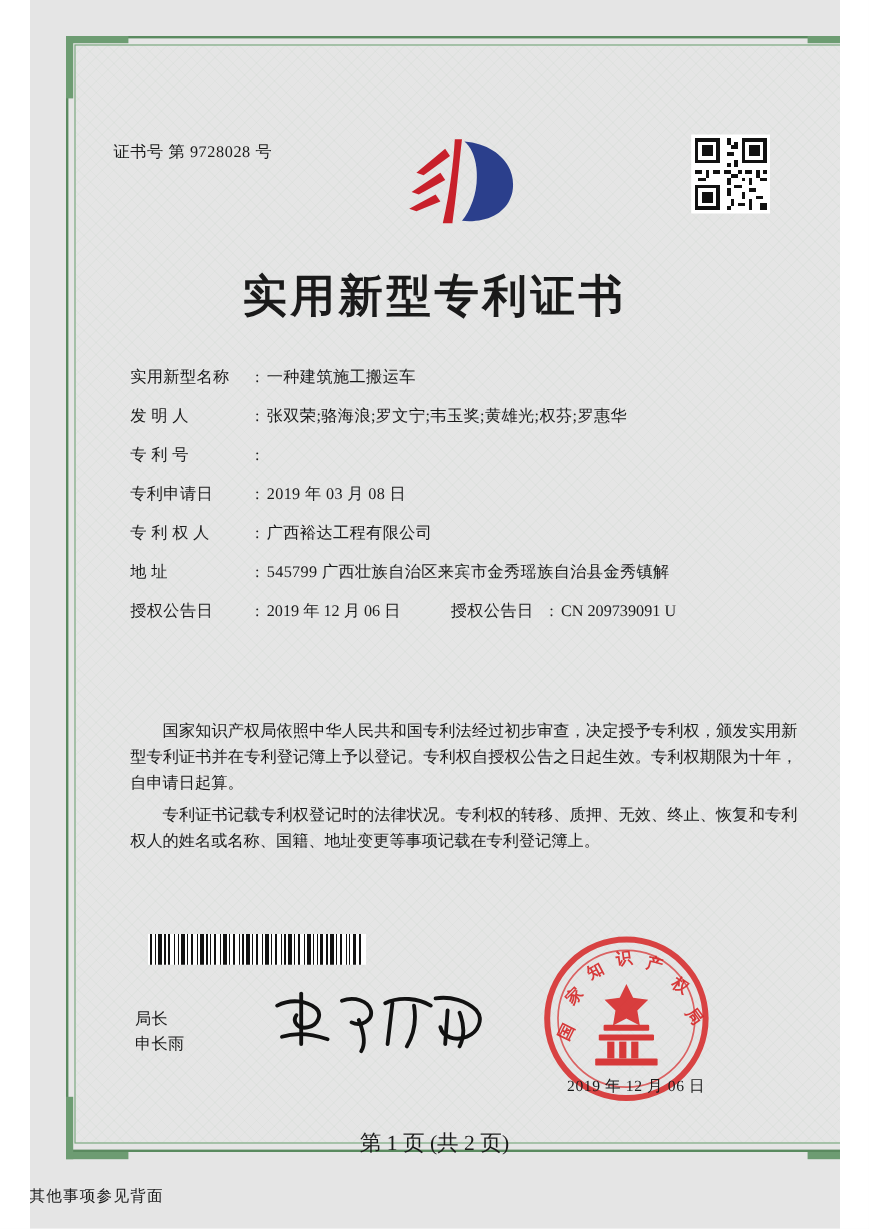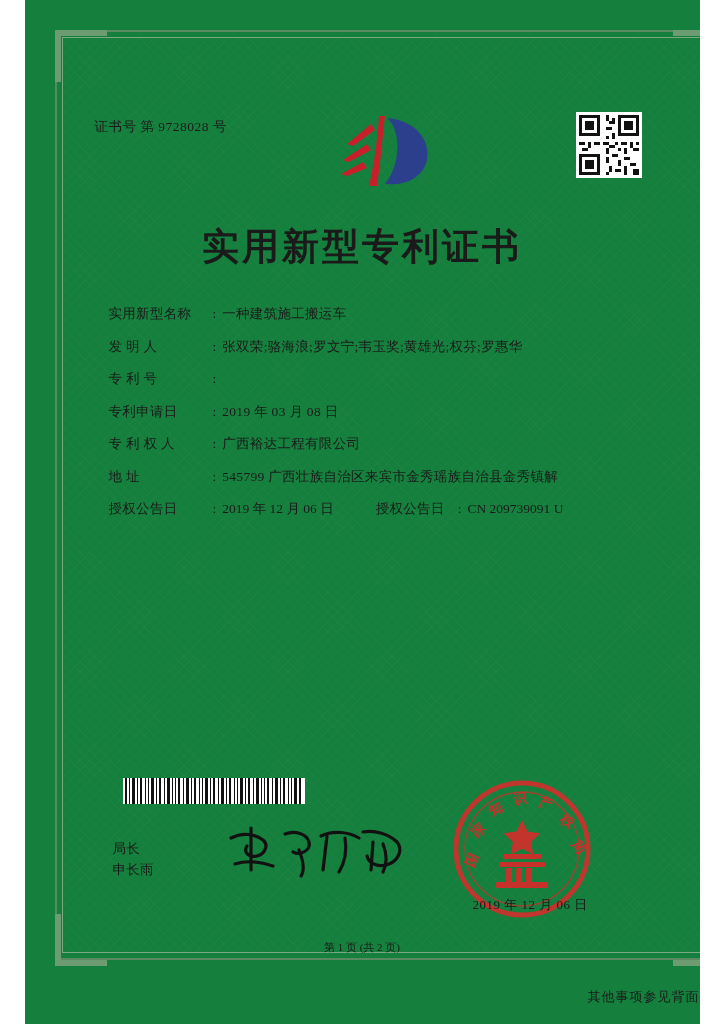--- a/index.html
+++ b/index.html
@@ -9,21 +9,21 @@
   }
   body {
     font-family: "Liberation Serif", "DejaVu Serif", serif;
     color: #1a1a1a;
   }
   #page {
     position: relative;
     width: 675px;
     height: 1024px;
     margin: 0 auto;
-    background: #15803d;
+    background: #e5e5e5;
     overflow: hidden;
   }
   
   .border-outer {
     position: absolute;
     left: 30px;
     top: 30px;
     width: 664px;
     height: 930px;
     border: 2px solid #5a8a5f;
@@ -200,31 +200,30 @@
     letter-spacing: 0.5px;
   }
 
   
   .page-num {
     position: absolute;
     left: 0;
     right: 0;
     top: 940px;
     text-align: center;
-    font-size: 11px;
+    font-size: 18px;
   }
   .footer-note {
     position: absolute;
     left: 0;
     right: 0;
     top: 988px;
-    text-align: right;
+    text-align: left;
     font-size: 13px;
     letter-spacing: 1px;
-    margin-left: 12px;
   }
 </style>
 </head>
 <body>
 
 <div id="page">
 
   <div class="paper-tint"></div>
   <div class="border-outer"></div>
   <div class="border-inner"></div>
@@ -343,20 +342,24 @@
       <span>2019 年 12 月 06 日</span>
       <span class="col2">
         <span class="field-label">授权公告日</span>
         <span class="field-colon">:</span>
         <span>CN 209739091 U</span>
       </span>
     </div>
 
   </div>
 
+  <div class="paras">
+    <p>国家知识产权局依照中华人民共和国专利法经过初步审查，决定授予专利权，颁发实用新型专利证书并在专利登记簿上予以登记。专利权自授权公告之日起生效。专利权期限为十年，自申请日起算。</p>
+    <p>专利证书记载专利权登记时的法律状况。专利权的转移、质押、无效、终止、恢复和专利权人的姓名或名称、国籍、地址变更等事项记载在专利登记簿上。</p>
+  </div>
 
   <div class="barcode">
     <svg viewBox="0 0 182 26" width="182" height="26" shape-rendering="crispEdges">
       <rect width="182" height="26" fill="#ffffff"></rect>
       <g fill="#111111">
         <rect x="2" y="0" width="2" height="26"></rect>
           <rect x="6" y="0" width="1" height="26"></rect>
         <rect x="9" y="0" width="3" height="26"></rect>
           <rect x="14" y="0" width="1" height="26"></rect>
         <rect x="17" y="0" width="2" height="26"></rect>

